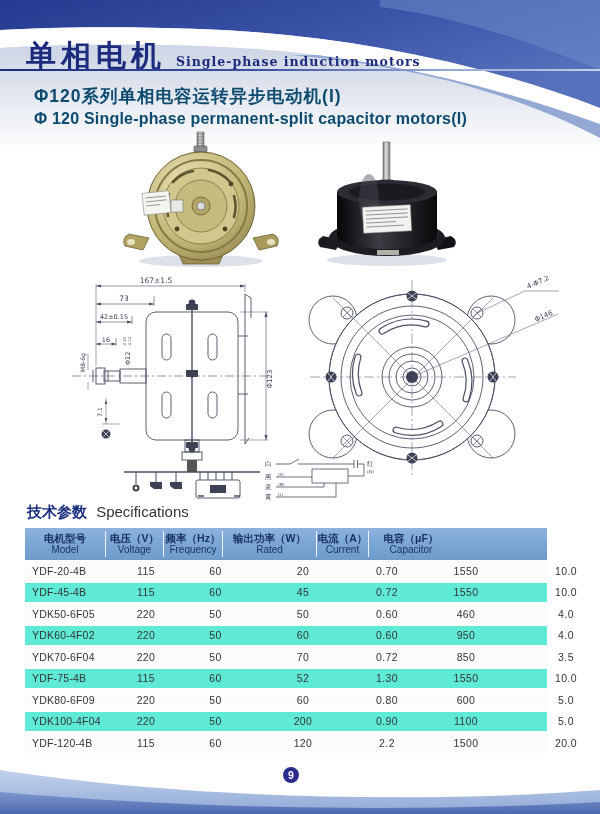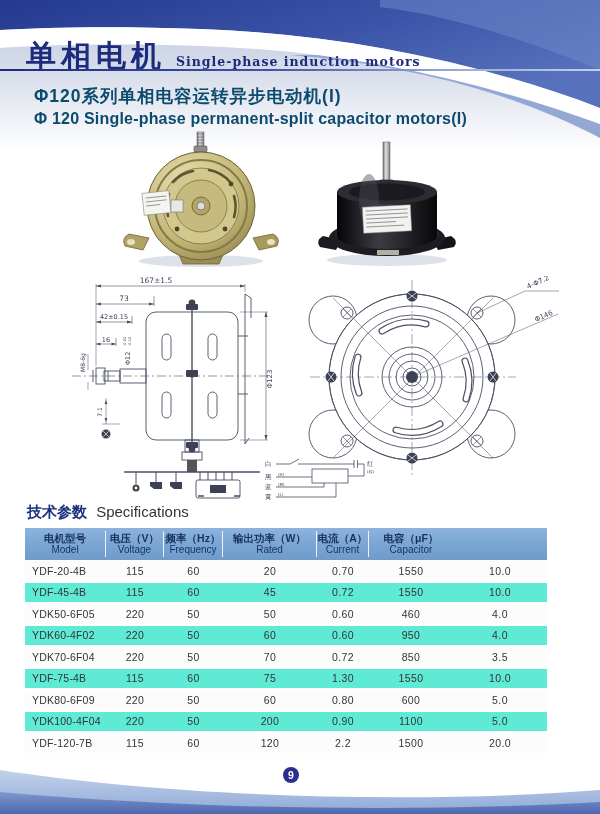--- a/index.html
+++ b/index.html
@@ -28,21 +28,21 @@
   
   .spec-table{left:25px;top:528px;width:522px;font-size:10.5px;color:#343434;}
   .thead{display:grid;grid-template-columns:81px 58px 59px 94px 52px 84px 94px;
          background:linear-gradient(180deg,#8db3dd 0%,#79a5d3 55%,#6f9bcb 100%);
          height:32px;align-items:center;}
   .th{text-align:center;color:#17305f;line-height:1.2;border-right:1px solid #eef3fa;padding:1px 0;}
   .th:last-child{border-right:none;}
   .th-zh{font-weight:bold;font-size:10.5px;}
   .th-en{font-size:10px;}
   .tr{display:grid;grid-template-columns:81px 58px 59px 94px 52px 84px 94px;height:19.5px;
-      align-items:center;background:#fcfcfd;border-top:2px solid #fff;}
+      align-items:center;background:#fcfcfd;border-top:2px solid #fff;gap:11px;}
   .tr:first-child{border-top:1px solid #fff;}
   .tr.alt{background:#5eead4;}
   .td{text-align:center;letter-spacing:.4px;}
   .td.c0{text-align:left;padding-left:7px;letter-spacing:.2px;}
 
   
   .page-badge{left:283px;top:767px;width:16px;height:16px;border-radius:50%;background:#2c2e8f;
               color:#fff;font-size:10.5px;font-weight:bold;text-align:center;line-height:16px;}
 </style>
 </head>
@@ -415,21 +415,21 @@
           <div class="td c2">50</div>
           <div class="td c3">70</div>
           <div class="td c4">0.72</div>
           <div class="td c5">850</div>
           <div class="td c6">3.5</div>
         </div>
         <div class="tr alt">
           <div class="td c0">YDF-75-4B</div>
           <div class="td c1">115</div>
           <div class="td c2">60</div>
-          <div class="td c3">75</div>
+          <div class="td c3">52</div>
           <div class="td c4">1.30</div>
           <div class="td c5">1550</div>
           <div class="td c6">10.0</div>
         </div>
         <div class="tr">
           <div class="td c0">YDK80-6F09</div>
           <div class="td c1">220</div>
           <div class="td c2">50</div>
           <div class="td c3">60</div>
           <div class="td c4">0.80</div>
@@ -439,21 +439,21 @@
         <div class="tr alt">
           <div class="td c0">YDK100-4F04</div>
           <div class="td c1">220</div>
           <div class="td c2">50</div>
           <div class="td c3">200</div>
           <div class="td c4">0.90</div>
           <div class="td c5">1100</div>
           <div class="td c6">5.0</div>
         </div>
         <div class="tr">
-          <div class="td c0">YDF-120-7B</div>
+          <div class="td c0">YDF-120-4B</div>
           <div class="td c1">115</div>
           <div class="td c2">60</div>
           <div class="td c3">120</div>
           <div class="td c4">2.2</div>
           <div class="td c5">1500</div>
           <div class="td c6">20.0</div>
         </div>
       </div>
   </div>
 

